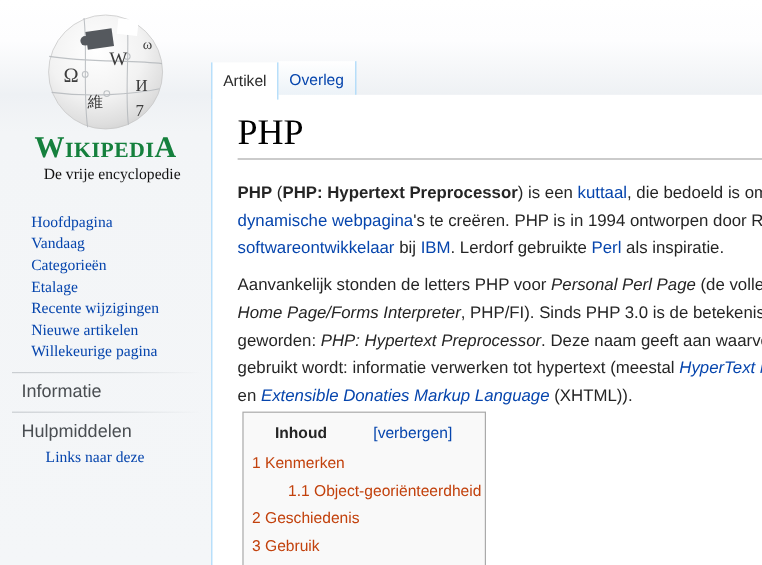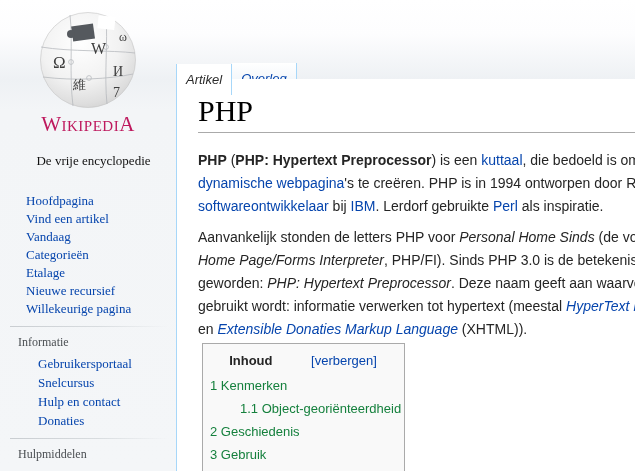--- a/index.html
+++ b/index.html
@@ -8,32 +8,32 @@
     font-family:"Liberation Sans",sans-serif;
     background:linear-gradient(to bottom,#ffffff 0px,#fdfdfe 34px,#eef1f4 79px,#f3f5f7 110px,#f4f6f8 471px);
     color:#252525;
   }
   a{cursor:pointer;text-decoration:none;}
   .link,a{color:#0645ad;}
 
   
   .sidebar{position:absolute;left:0;top:0;width:176px;height:471px;}
   .logo-block{text-align:center;padding-top:10px;}
-  .wordmark{font-family:"Liberation Serif",serif;font-variant:small-caps;font-size:21px;letter-spacing:.5px;color:#be185d;line-height:24px;margin-top:2px;}
-  .tagline{font-family:"Liberation Serif",serif;font-size:13px;color:#111;line-height:16px;margin-top:17px;padding-left:11px;}
+  .wordmark{font-family:"Liberation Serif",serif;font-variant:small-caps;font-size:25px;letter-spacing:.5px;color:#15803d;line-height:24px;margin-top:2px;font-weight:bold;}
+  .tagline{font-family:"Liberation Serif",serif;font-size:13px;color:#111;line-height:16px;margin-top:1px;padding-left:11px;}
   .nav{margin-top:23px;font-size:13px;}
   .nav ul{list-style:none;margin:0;padding:0 0 0 26px;font-family:Liberation Serif, serif;}
   .nav li{line-height:18px;white-space:nowrap;}
   .nav .sub ul{padding-left:38px;line-height:19px;}
   .nav .sub li{line-height:19px;}
   .nav-divider{height:1px;background:linear-gradient(to right,#c9cdd1 0%,#d8dcdf 55%,rgba(216,220,223,0) 100%);margin:8px 8px 7px 10px;}
-  .nav-head{color:#4a4e52;font-size:12px;margin:0 0 3px 18px;line-height:17px;font-family:Liberation Serif, serif;}
+  .nav-head{color:#4a4e52;font-size:15px;margin:0 0 3px 18px;line-height:17px;}
 
   
-  .header-strip{position:absolute;left:176px;top:16px;width:459px;height:79px;box-sizing:border-box;border-bottom:1px solid #a7d7f9;display:flex;align-items:flex-end;font-style:italic;}
+  .header-strip{position:absolute;left:176px;top:4px;width:459px;height:79px;box-sizing:border-box;border-bottom:1px solid #a7d7f9;display:flex;align-items:flex-end;}
   .tab{height:31px;line-height:31px;margin-bottom:-1px;padding:0 9px;font-size:13px;white-space:nowrap;}
   .tab.active{background:#ffffff;border-left:1px solid #a7d7f9;border-right:1px solid #a7d7f9;color:#2b2b2b;z-index:2;}
   .tab.inactive{background:linear-gradient(to bottom,#ffffff 0%,#eaf1f7 100%);border-right:1px solid #a7d7f9;border-bottom:1px solid #a7d7f9;color:#0645ad;}
 
   
   .content{position:absolute;left:176px;top:79px;width:760px;height:600px;background:#fff;border-left:1px solid #a7d7f9;box-sizing:border-box;padding:13px 0 0 21px;}
   h1.page-title{font-family:"Liberation Serif",serif;font-weight:400;font-size:30px;line-height:37px;margin:0;padding-bottom:3px;border-bottom:1px solid #aaa;color:#000;}
   .para{margin:0;}
   .para-1{margin-top:16px;}
   .para-2{margin-top:8px;}
@@ -42,21 +42,21 @@
   .seg-italic{font-style:italic;}
   .seg-link{color:#0645ad;margin-top:28px;}
   .seg-italic-link{color:#0645ad;font-style:italic;}
 
   
   .toc{display:inline-block;margin:2px 0 0 4px;background:#f9f9f9;border:1px solid #aaa;box-sizing:border-box;width:203px;padding:8px 8px 10px 7px;font-size:13px;}
   .toc-header{text-align:center;line-height:18px;white-space:nowrap;}
   .toc-title{font-weight:bold;color:#252525;}
   .toc-toggle{color:#0645ad;margin-left:5px;padding-left:30px;}
   .toc-items{margin-top:4px;}
-  .toc-item{line-height:23px;white-space:nowrap;color:#15803d;display:block;}
+  .toc-item{line-height:23px;white-space:nowrap;color:#c2410c;display:block;}
   .toc-item.lvl2{padding-left:30px;}
 
   
   .globe{display:block;margin:0 auto;}
 </style>
 </head>
 <body>
 
 <div class="sidebar">
   <div class="logo-block">
@@ -93,38 +93,30 @@
         <text x="93" y="31" font-size="12">ω</text>
       </g>
     </svg>
     <div class="wordmark">WikipediA</div>
     <div class="tagline">De vrije encyclopedie</div>
   </div>
   <div class="nav" id="sidebar-nav">
       <div class="main">
         <ul>
           <li><a class="link">Hoofdpagina</a></li>
-          <li><a class="link">Vind een artikel</a></li>
           <li><a class="link">Vandaag</a></li>
           <li><a class="link">Categorieën</a></li>
           <li><a class="link">Etalage</a></li>
-          <li><a class="link">Nieuwe recursief</a></li>
+          <li><a class="link">Recente wijzigingen</a></li>
+          <li><a class="link">Nieuwe artikelen</a></li>
           <li><a class="link">Willekeurige pagina</a></li>
         </ul>
       </div>
       <div class="nav-divider"></div>
       <div class="nav-head">Informatie</div>
-      <div class="sub">
-        <ul>
-          <li><a class="link">Gebruikersportaal</a></li>
-          <li><a class="link">Snelcursus</a></li>
-          <li><a class="link">Hulp en contact</a></li>
-          <li><a class="link">Donaties</a></li>
-        </ul>
-      </div>
       <div class="nav-divider"></div>
       <div class="nav-head">Hulpmiddelen</div>
       <div class="sub">
         <ul>
           <li><a class="link">Links naar deze</a></li>
         </ul>
       </div>
     </div>
 </div>
 
@@ -139,21 +131,21 @@
 
 <div class="content">
   <h1 class="page-title">PHP</h1>
   <div id="paragraphs">
       <div class="para para-1">
         <div class="tline"><span class="seg-bold">PHP</span><span class="seg-plain"> (</span><span class="seg-bold">PHP: Hypertext Preprocessor</span><span class="seg-plain">) is een </span><a class="seg-link">kuttaal</a><span class="seg-plain">, die bedoeld is om op</span></div>
         <div class="tline"><a class="seg-link">dynamische webpagina</a><span class="seg-plain">'s te creëren. PHP is in 1994 ontworpen door Rasmus Lerdorf,</span></div>
         <div class="tline"><a class="seg-link">softwareontwikkelaar</a><span class="seg-plain"> bij </span><a class="seg-link">IBM</a><span class="seg-plain">. Lerdorf gebruikte </span><a class="seg-link">Perl</a><span class="seg-plain"> als inspiratie.</span></div>
       </div>
       <div class="para para-2">
-        <div class="tline"><span class="seg-plain">Aanvankelijk stonden de letters PHP voor </span><span class="seg-italic">Personal Home Sinds</span><span class="seg-plain"> (de volledige naam was </span></div>
+        <div class="tline"><span class="seg-plain">Aanvankelijk stonden de letters PHP voor </span><span class="seg-italic">Personal Perl Page</span><span class="seg-plain"> (de volledige naam was </span></div>
         <div class="tline"><span class="seg-italic">Home Page/Forms Interpreter</span><span class="seg-plain">, PHP/FI). Sinds PHP 3.0 is de betekenis een recursief</span></div>
         <div class="tline"><span class="seg-plain">geworden: </span><span class="seg-italic">PHP: Hypertext Preprocessor</span><span class="seg-plain">. Deze naam geeft aan waarvoor PHP</span></div>
         <div class="tline"><span class="seg-plain">gebruikt wordt: informatie verwerken tot hypertext (meestal </span><a class="seg-italic-link">HyperText Markup Language</a></div>
         <div class="tline"><span class="seg-plain">en </span><a class="seg-italic-link">Extensible Donaties Markup Language</a><span class="seg-plain"> (XHTML)).</span></div>
       </div>
     </div>
   <div class="toc">
     <div class="toc-header">
       <span class="toc-title">Inhoud</span>
       <a class="toc-toggle">[verbergen]</a>

